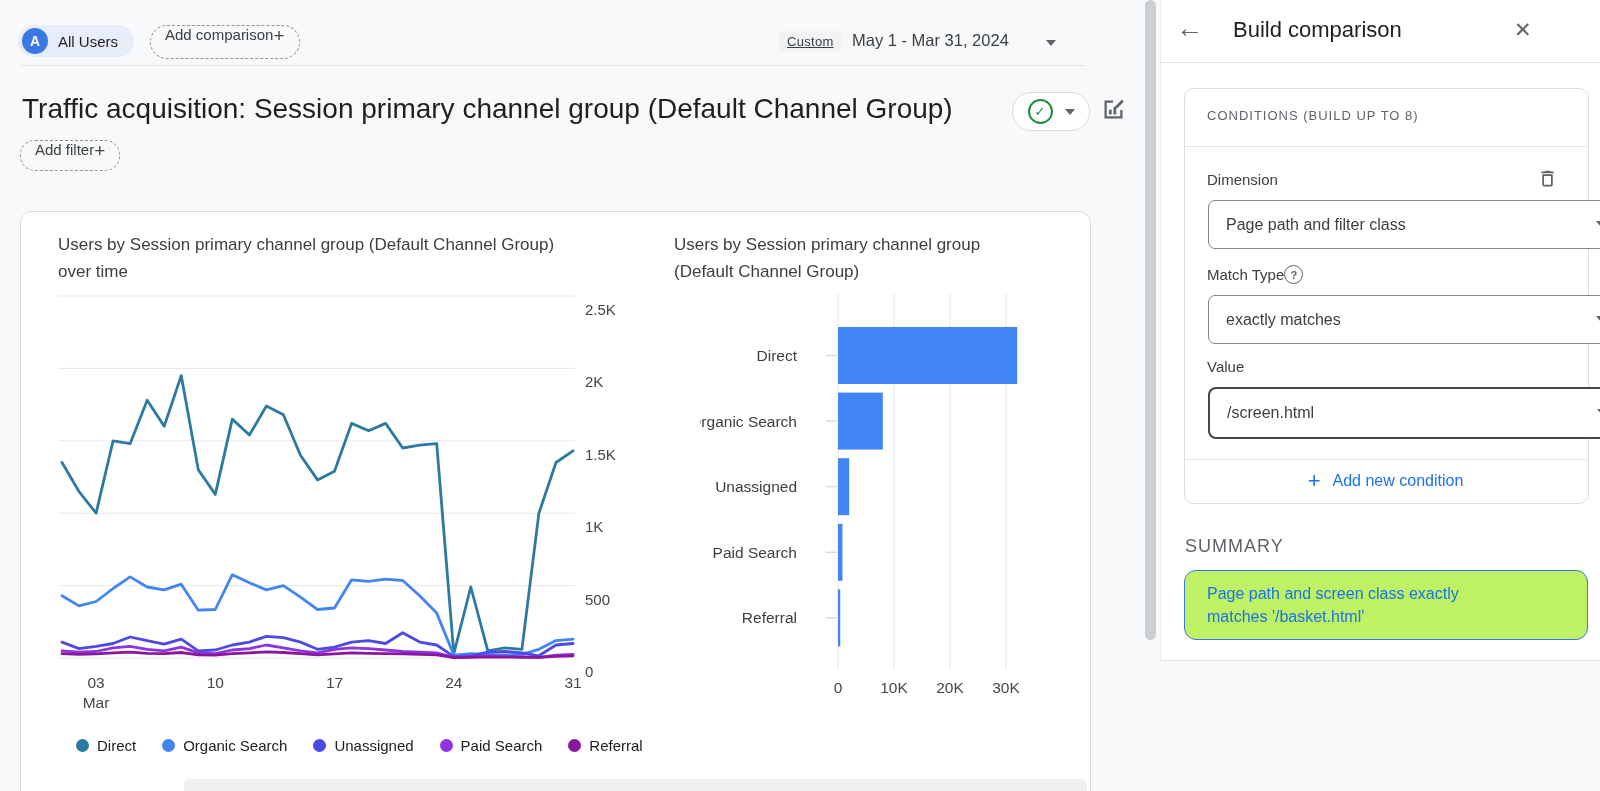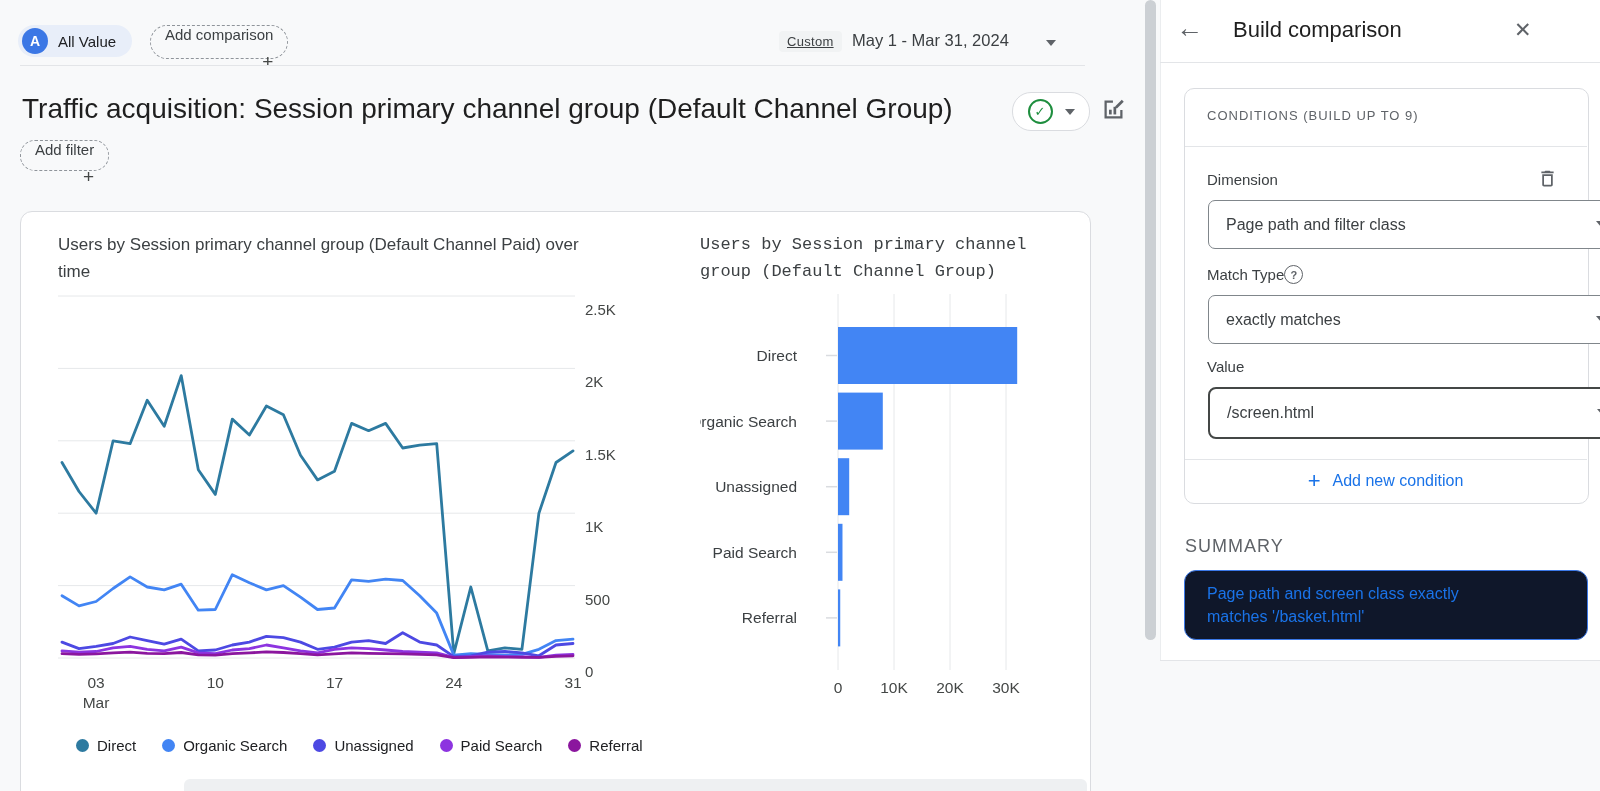--- a/index.html
+++ b/index.html
@@ -8,21 +8,21 @@
   #app{position:relative;width:1600px;height:791px;background:#f8f9fa;}
   .abs{position:absolute;}
 
   
   .audience-pill{left:18px;top:25px;height:32px;background:#e8eef9;border-radius:16px;
     display:flex;align-items:center;padding:0 16px 0 4px;gap:10px;}
   .avatar{width:26px;height:26px;border-radius:50%;background:#3b77e5;color:#fff;
     display:flex;align-items:center;justify-content:center;font-size:14px;font-weight:700;}
   .audience-label{font-size:15px;font-weight:500;color:#202124;}
   .dashed-chip{height:32px;border:1px dashed #8f949a;border-radius:17px;display:flex;
-    align-items:flex-end;gap:9px;padding:0 14px;font-size:15px;font-weight:500;color:#3c4043;background:transparent;flex-direction:column;}
+    align-items:flex-start;padding:0 14px;font-size:15px;font-weight:500;color:#3c4043;background:transparent;}
   .plus-glyph{font-size:19px;color:#444746;font-weight:400;line-height:1;}
   .chip-addcomp{left:150px;top:25px;}
   .chip-addfilter{left:20px;top:140px;height:29px;border-radius:15px;}
   .custom-badge{left:779px;top:31px;background:#f1f3f4;border-radius:4px;padding:3px 8px;
     font-size:13px;font-weight:500;color:#3c4043;letter-spacing:.3px;text-decoration:underline;}
   .date-label{left:852px;top:31px;font-size:16.5px;font-weight:500;color:#3c4043;}
   .caret{width:0;height:0;border-left:5px solid transparent;border-right:5px solid transparent;
     border-top:6px solid #5f6368;display:inline-block;}
   .date-caret{left:1046px;top:40px;}
   .top-divider{left:20px;top:65px;width:1065px;height:1px;background:#e3e5e8;}
@@ -32,21 +32,21 @@
   .check-pill{left:1012px;top:92px;width:76px;height:37px;border:1px solid #dadce0;background:#fff;
     border-radius:19px;display:flex;align-items:center;justify-content:center;gap:12px;}
   .check-circle{width:21px;height:21px;border:2px solid #1e8e3e;border-radius:50%;
     display:flex;align-items:center;justify-content:center;color:#1e8e3e;font-size:13px;font-weight:700;}
   .edit-icon{left:1100px;top:96px;width:27px;height:27px;}
 
   
   .card{left:20px;top:211px;width:1069px;height:640px;background:#fff;border:1px solid #dadce0;border-radius:12px;}
   .chart-title{font-size:17px;line-height:27px;color:#3c4043;}
   .line-title{left:58px;top:231px;width:530px;}
-  .bar-title{left:700px;top:231px;width:330px;font-family:Liberation Mono, monospace;}
+  .bar-title{left:674px;top:231px;width:330px;}
   .legend{left:76px;top:737px;display:flex;gap:26px;align-items:center;}
   .legend-item{display:flex;align-items:center;gap:8px;font-size:15px;color:#202124;}
   .legend-dot{width:13px;height:13px;border-radius:50%;}
   .table-edge{left:184px;top:779px;width:903px;height:12px;background:#eef0f2;border-radius:6px 6px 0 0;}
 
   
   .scroll-thumb{left:1145px;top:0;width:11px;height:640px;background:#ccd0d4;border-radius:6px;}
   .panel{left:1160px;top:0;width:440px;height:791px;background:#fff;border-left:1px solid #ebedef;}
   .panel-back{left:1176px;top:15px;font-size:27px;color:#5f6368;line-height:1;}
   .panel-title{left:1233px;top:17px;font-size:22px;color:#1f1f1f;}
@@ -67,34 +67,34 @@
     align-items:center;justify-content:center;font-size:11px;color:#5f6368;font-weight:700;}
   .sel-match{top:295px;}
   .val-label{left:1207px;top:358px;}
   .sel-value{top:387px;height:48px;border:2px solid #444746;border-radius:8px;}
   .cond-div2{left:1185px;top:459px;width:402px;height:1px;background:#e3e5e8;}
   .add-cond{left:1184px;top:460px;width:403px;height:41px;display:flex;align-items:center;justify-content:center;
     gap:12px;color:#1a73e8;font-size:16px;}
   .add-cond .plus{font-size:22px;font-weight:400;line-height:1;}
   .summary-label{left:1185px;top:536px;font-size:18px;color:#5f6368;letter-spacing:1px;}
   .summary-box{left:1184px;top:570px;width:402px;height:68px;border:1.5px solid #3b78e7;border-radius:12px;
-    background:#0f172a;display:flex;align-items:center;}
+    background:#bef264;display:flex;align-items:center;}
   .summary-text{padding:0 60px 0 22px;font-size:16px;line-height:23px;color:#1a73e8;max-width:310px;}
   .panel-bottom{left:1160px;top:661px;width:440px;height:130px;background:#f8f9fa;}
 
   svg text{font-family:"Liberation Sans","DejaVu Sans",sans-serif;}
 </style>
 </head>
 <body>
 
 <div id="app">
 
   <div class="abs audience-pill">
     <span class="avatar">A</span>
-    <span class="audience-label">All Value</span>
+    <span class="audience-label">All Users</span>
   </div>
   <div class="abs dashed-chip chip-addcomp">
     <span>Add comparison</span>
     <span class="plus-glyph">+</span>
   </div>
   <div class="abs custom-badge">Custom</div>
   <div class="abs date-label">May 1 - Mar 31, 2024</div>
   <span class="abs caret date-caret"></span>
   <div class="abs top-divider"></div>
 
@@ -108,21 +108,21 @@
     <rect x="8" y="12.2" width="2.4" height="4.2" fill="#5f6368"></rect>
     <rect x="12" y="9.6" width="2.4" height="6.8" fill="#5f6368"></rect>
     <path fill="#5f6368" d="M13.6 9.1 L19.4 3.3 l1.7 1.7 -5.8 5.8 h-1.7 z"></path>
   </svg>
   <div class="abs dashed-chip chip-addfilter">
     <span>Add filter</span>
     <span class="plus-glyph">+</span>
   </div>
 
   <div class="abs card"></div>
-  <div class="abs chart-title line-title">Users by Session primary channel group (Default Channel Paid) over time</div>
+  <div class="abs chart-title line-title">Users by Session primary channel group (Default Channel Group) over time</div>
   <div class="abs chart-title bar-title">Users by Session primary channel group (Default Channel Group)</div>
   <svg id="line-chart" class="abs" style="left:58px;top:290px;" width="575" height="425">
       <line x1="0" y1="368" x2="517" y2="368" stroke="#e6e8ea" stroke-width="1"></line>
       <text x="527" y="387" font-size="15" fill="#444746">0</text>
       <line x1="0" y1="295.6" x2="517" y2="295.6" stroke="#e6e8ea" stroke-width="1"></line>
       <text x="527" y="314.6" font-size="15" fill="#444746">500</text>
       <line x1="0" y1="223.2" x2="517" y2="223.2" stroke="#e6e8ea" stroke-width="1"></line>
       <text x="527" y="242.2" font-size="15" fill="#444746">1K</text>
       <line x1="0" y1="150.8" x2="517" y2="150.8" stroke="#e6e8ea" stroke-width="1"></line>
       <text x="527" y="169.8" font-size="15" fill="#444746">1.5K</text>
@@ -193,21 +193,21 @@
 
   <div class="abs scroll-thumb"></div>
 
   <div class="abs panel"></div>
   <div class="abs panel-back">←</div>
   <div class="abs panel-title">Build comparison</div>
   <div class="abs panel-close">✕</div>
   <div class="abs panel-divider" style="top:62px;"></div>
 
   <div class="abs cond-card"></div>
-  <div class="abs cond-header">CONDITIONS (BUILD UP TO 9)</div>
+  <div class="abs cond-header">CONDITIONS (BUILD UP TO 8)</div>
   <div class="abs cond-div1"></div>
 
   <div class="abs field-label dim-label">Dimension</div>
   <svg class="abs trash-icon" viewBox="0 0 24 24">
     <path fill="#5f6368" d="M16 9v10H8V9h8m-1.5-6h-5l-1 1H5v2h14V4h-3.5l-1-1zM18 7H6v12c0 1.1.9 2 2 2h8c1.1 0 2-.9 2-2V7z"></path>
   </svg>
   <div class="abs select sel-dim">
     <span>Page path and filter class</span>
     <span class="caret"></span>
   </div>

